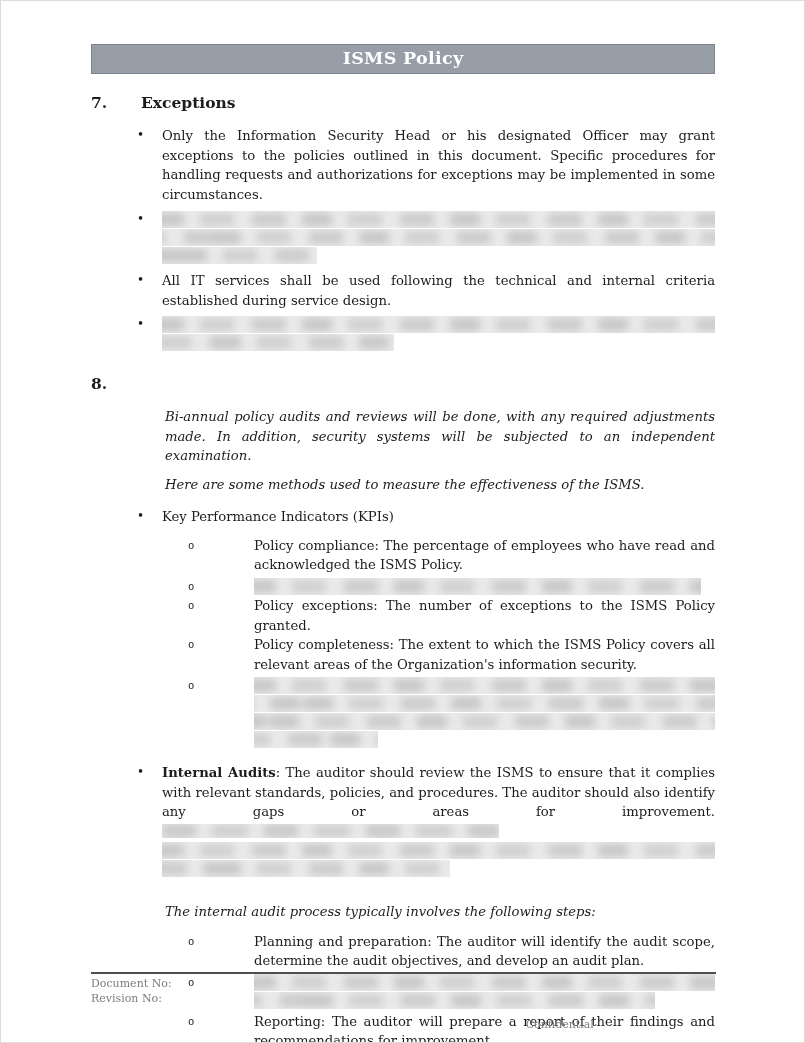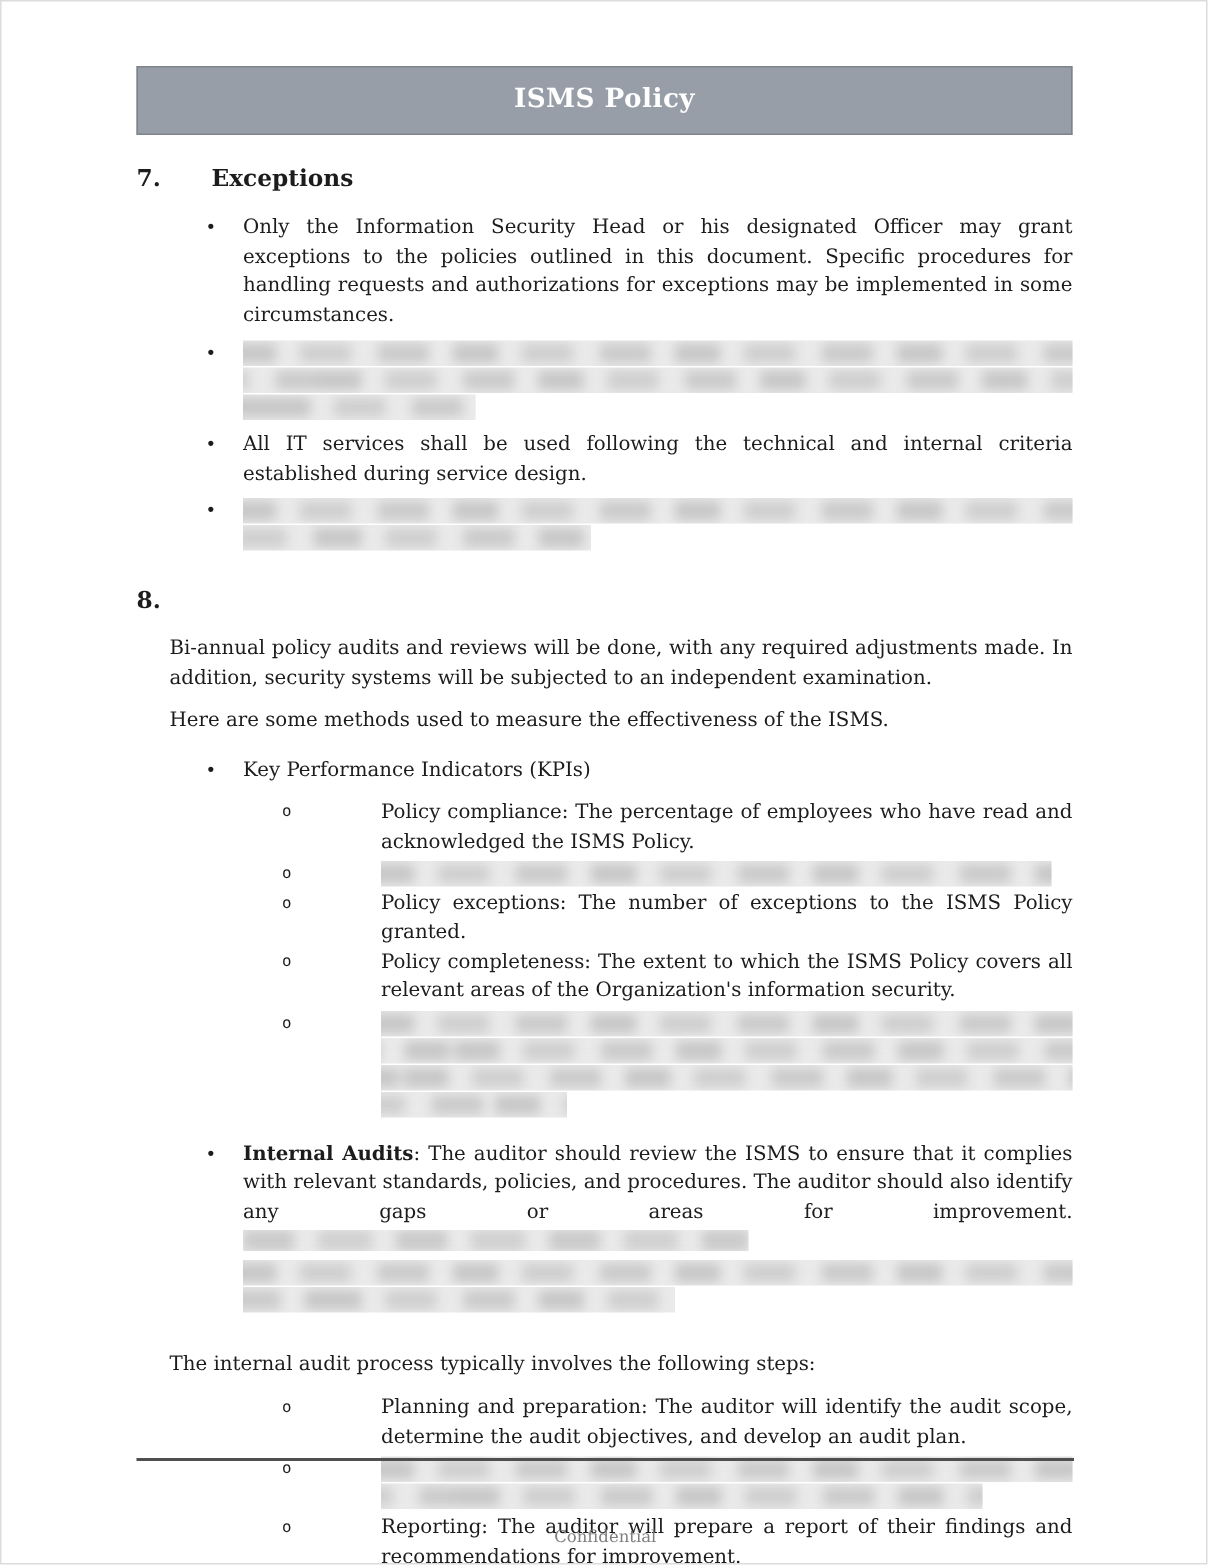--- a/index.html
+++ b/index.html
@@ -12,41 +12,41 @@
     font-family: "DejaVu Serif", "Liberation Serif", serif;
     font-size: 13.2px;
     line-height: 19.5px;
     color: #1c1c1c;
   }
   .content { margin: 0 89px 0 90px; }
 
   
   .titlebar {
     margin-top: 43px;
-    height: 46px;
+    height: 30px;
     background: #99 a0a8;
     background: #989ea7;
     border: 1px solid #7e848d;
     display: flex;
     align-items: center;
     justify-content: center;
   }
   .titlebar .t {
     color: #ffffff;
     font-weight: bold;
     font-size: 17.5px;
     letter-spacing: .3px;
   }
 
   
   .h-row { display: flex; font-weight: bold; font-size: 15.5px; line-height: 20px; }
   .h-row .num { flex: none; width: 50px; }
 
   
-  .para { margin-left: 22px; text-align: justify; }
+  .para { margin-left: 74px; text-align: justify; font-style: italic; }
 
   
   .li { display: flex; margin-left: 46px; }
   .li .mk { flex: none; width: 25px; font-size: 12px; }
   .li .tx { flex: 1; text-align: justify; }
 
   
   .lo { display: flex; margin-left: 97px; }
   .lo .mk { flex: none; width: 22px; font-family: "DejaVu Sans Mono", monospace; font-size: 10.5px; line-height: 19.5px; }
   .lo .tx { flex: 1; text-align: justify; margin-left: 44px; }
@@ -227,16 +227,20 @@
   </div>
 
   <div class="lo mt2">
     <span class="mk">o</span>
     <span class="tx">Reporting: The auditor will prepare a report of their findings and recommendations for improvement.</span>
   </div>
 
 </div>
 
 <div class="footer">
+  <div class="col">
+    <div>Document No:</div>
+    <div>Revision No:</div>
+  </div>
   <div class="col c">
     <div>Confidential</div>
   </div>
 </div>
 
 </body></html>

